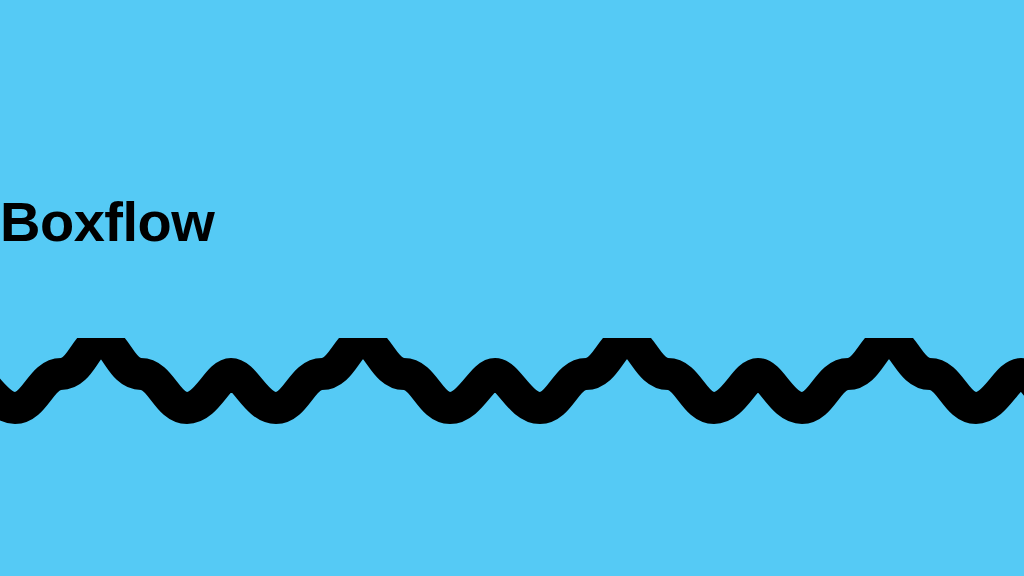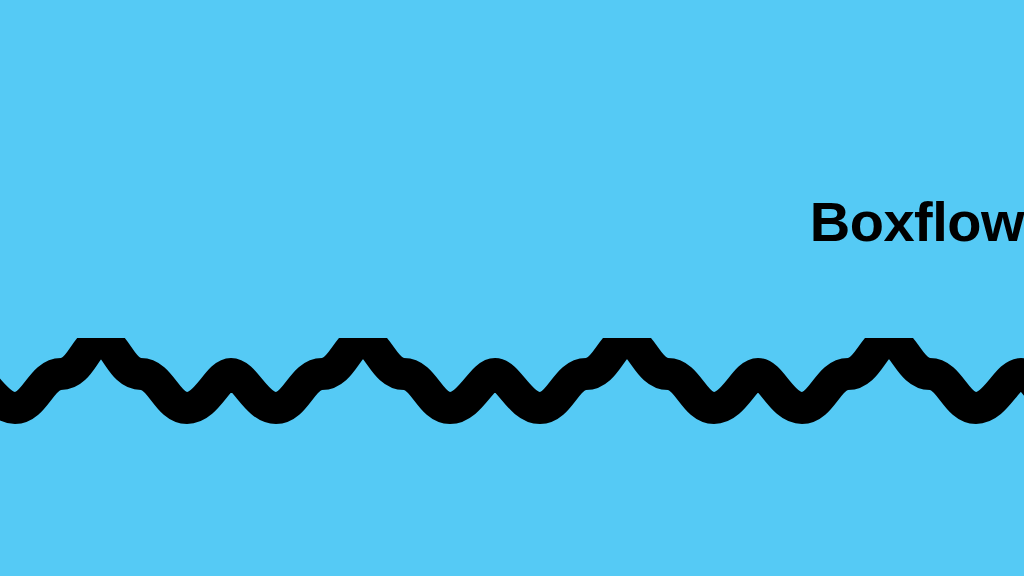--- a/index.html
+++ b/index.html
@@ -20,21 +20,21 @@
     inset: 0;
     background: #55caf5;
   }
   #brand-title {
     position: absolute;
     left: 0;
     right: 0;
     top: 186px;
     height: 72px;
     line-height: 72px;
-    text-align: right;
+    text-align: left;
     color: #000000;
     font-family: "Liberation Sans", sans-serif;
     font-weight: 700;
     font-size: 56px;
     letter-spacing: -0.5px;
     white-space: nowrap;
     -webkit-font-smoothing: antialiased;
   }
   #wave-band {
     position: absolute;

